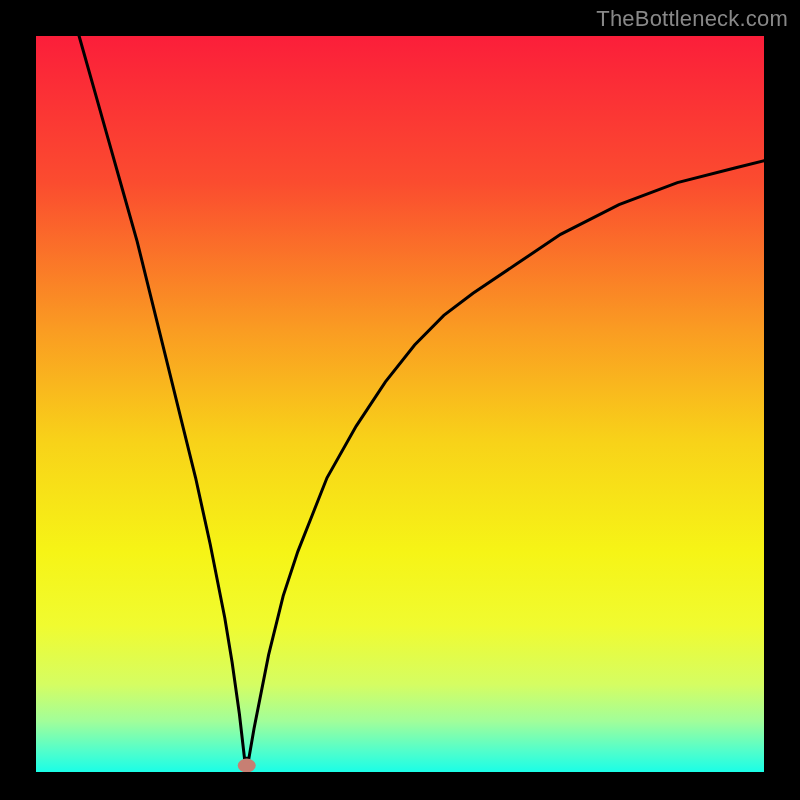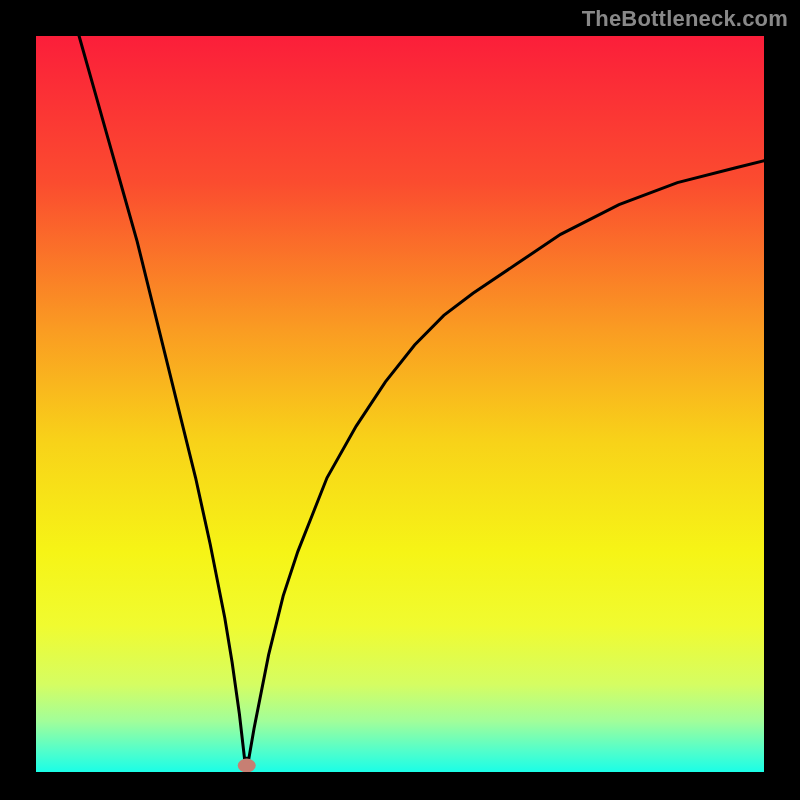--- a/index.html
+++ b/index.html
@@ -15,21 +15,21 @@
     position: relative;
     width: 800px;
     height: 800px;
   }
   .watermark {
     position: absolute;
     top: 6px;
     right: 12px;
     font-size: 22px;
     color: #888888;
-    font-weight: 700;
+    font-weight: 400;
     letter-spacing: 0.2px;
     z-index: 10;
   }
   svg {
     display: block;
   }
 </style>
 </head>
 <body>
 

